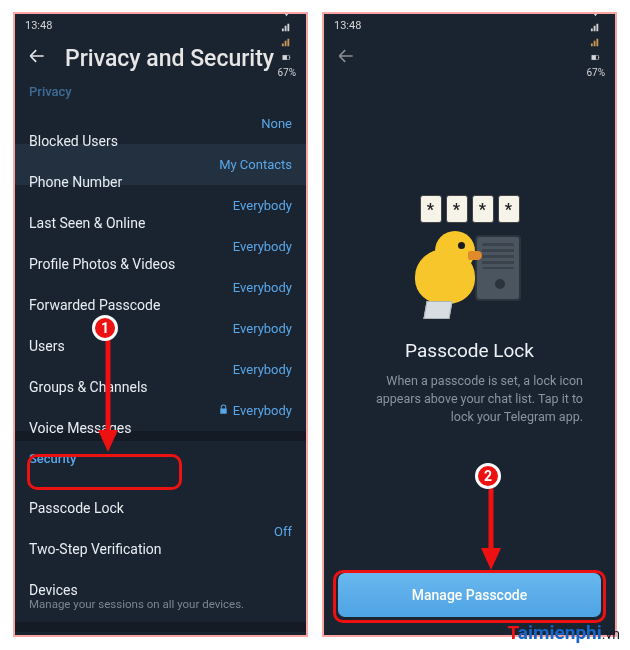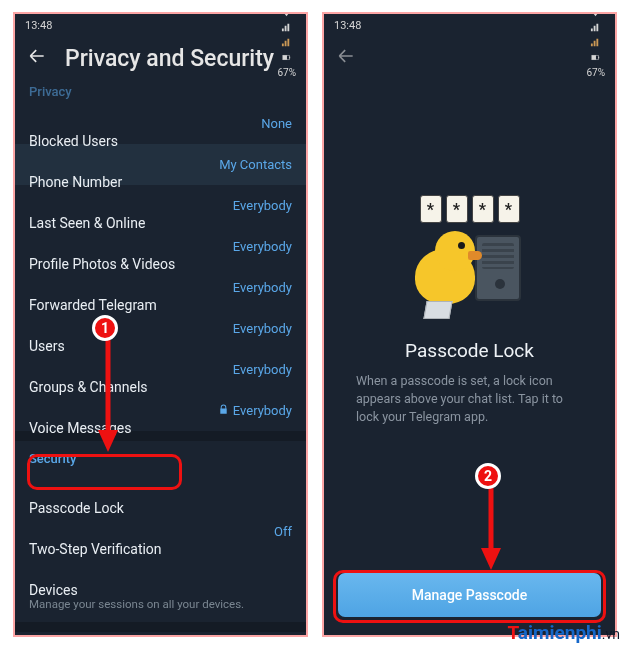--- a/index.html
+++ b/index.html
@@ -116,21 +116,21 @@
   }
   .duck-head{
     position:absolute; left:20px; top:2px;
     width:40px;height:40px;background:#f6c62a;border-radius:50%;
   }
   .duck-eye{position:absolute;left:43px;top:13px;width:7px;height:7px;background:#1a1a1a;border-radius:50%;}
   .duck-beak{position:absolute;left:53px;top:22px;width:14px;height:9px;background:#e08a2a;border-radius:3px 6px 6px 3px;}
   .papers{position:absolute;left:10px;bottom:0;width:26px;height:18px;background:#d8dde2;transform:skewX(-10deg);border:1px solid #aeb3b8;}
 
   .ps-title { font-size:19px; color:#eef2f6; margin-top:20px; font-weight:400;}
-  .ps-desc  { font-size:12.5px; color:#8a94a0; text-align:left; line-height:1.45; margin-top:10px; padding:0 32px;}
+  .ps-desc  { font-size:12.5px; color:#8a94a0; text-align:right; line-height:1.45; margin-top:10px; padding:0 32px;}
   .enable-btn{
     position:absolute;
     left:14px; right:14px; bottom:18px;
     height:44px;
     background:linear-gradient(#69b7ee,#4ea4e4);
     border-radius:7px;
     display:flex;align-items:center;justify-content:center;
     color:#fff;font-size:14px;font-weight:500;
   }
 
@@ -209,21 +209,21 @@
   </div>
   <div class="row">
     <span class="label">Last Seen &amp; Online</span>
     <span class="value">Everybody</span>
   </div>
   <div class="row">
     <span class="label">Profile Photos &amp; Videos</span>
     <span class="value">Everybody</span>
   </div>
   <div class="row">
-    <span class="label">Forwarded Telegram</span>
+    <span class="label">Forwarded Passcode</span>
     <span class="value">Everybody</span>
   </div>
   <div class="row">
     <span class="label">Users</span>
     <span class="value">Everybody</span>
   </div>
   <div class="row">
     <span class="label">Groups &amp; Channels</span>
     <span class="value">Everybody</span>
   </div>

